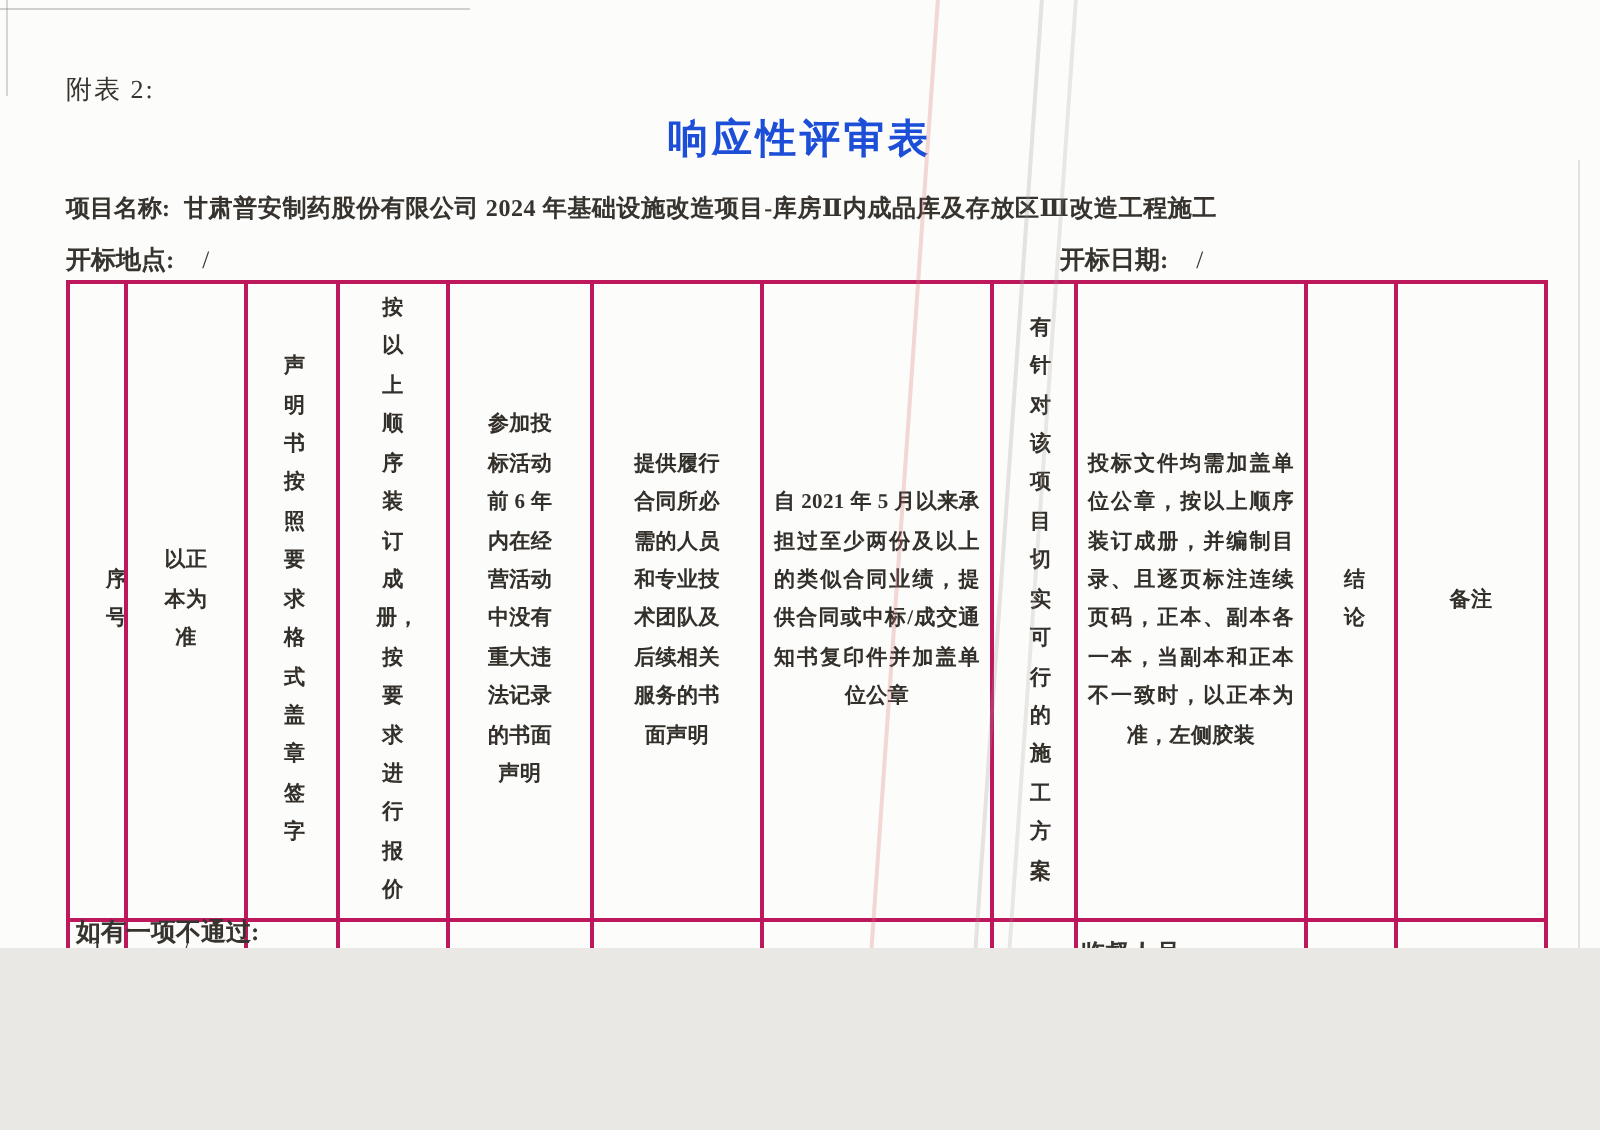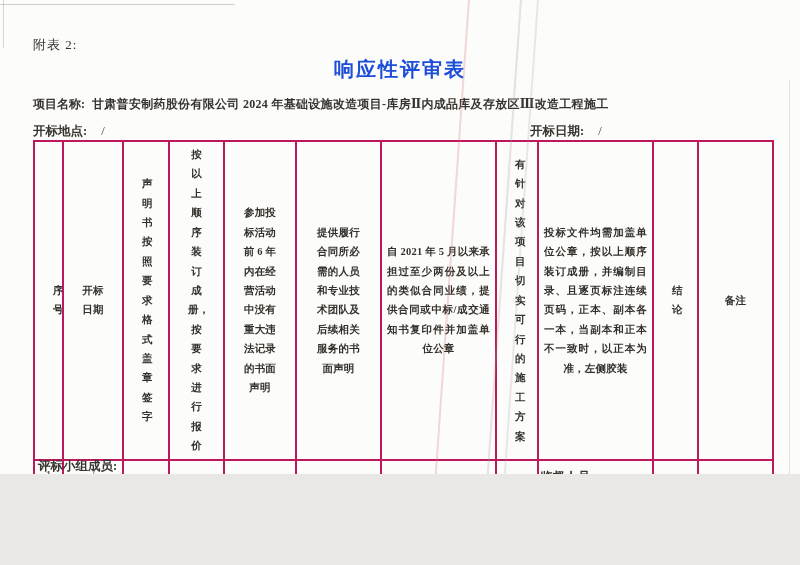--- a/index.html
+++ b/index.html
@@ -136,21 +136,21 @@
         <col style="width:85px">
       <col style="width:115px">
         <col style="width:42px">
         <col style="width:115px">
       <col style="width:45px">
         <col style="width:75px">
     </colgroup>
     <thead>
       <tr>
         <th>序号</th>
-        <th>开标日期</th>
+        <th>以正本为准</th>
         <th>声明书按照要求格式盖章签字</th>
         <th>按以上顺序装订成册，按要求进行报价</th>
         <th>参加投标活动前 6 年内在经营活动中没有重大违法记录的书面声明</th>
         <th>提供履行合同所必需的人员和专业技术团队及后续相关服务的书面声明</th>
         <th class="wide">自 2021 年 5 月以来承担过至少两份及以上的类似合同业绩，提供合同或中标/成交通知书复印件并加盖单位公章</th>
         <th>有针对该项目切实可行的施工方案</th>
         <th class="wide">投标文件均需加盖单位公章，按以上顺序装订成册，并编制目录、且逐页标注连续页码，正本、副本各一本，当副本和正本不一致时，以正本为准，左侧胶装</th>
         <th>结论</th>
         <th>备注</th>
       </tr>
@@ -205,21 +205,21 @@
         <td></td>
         <td></td>
         <td></td>
         <td></td>
         <td></td>
       </tr>
     </tbody>
   </table>
 
 
-  <div class="committee">评标小组成员:</div>
+  <div class="committee">如有一项不通过:</div>
   <div class="supervisor">监督人员:</div>
 
   <div class="pagenum">7</div>
 
   <div class="fold f1"></div>
   <div class="fold f2"></div>
   <div class="fold pink"></div>
   <div class="edge-top"></div>
   <div class="edge-left"></div>
   <div class="edge-right"></div>

